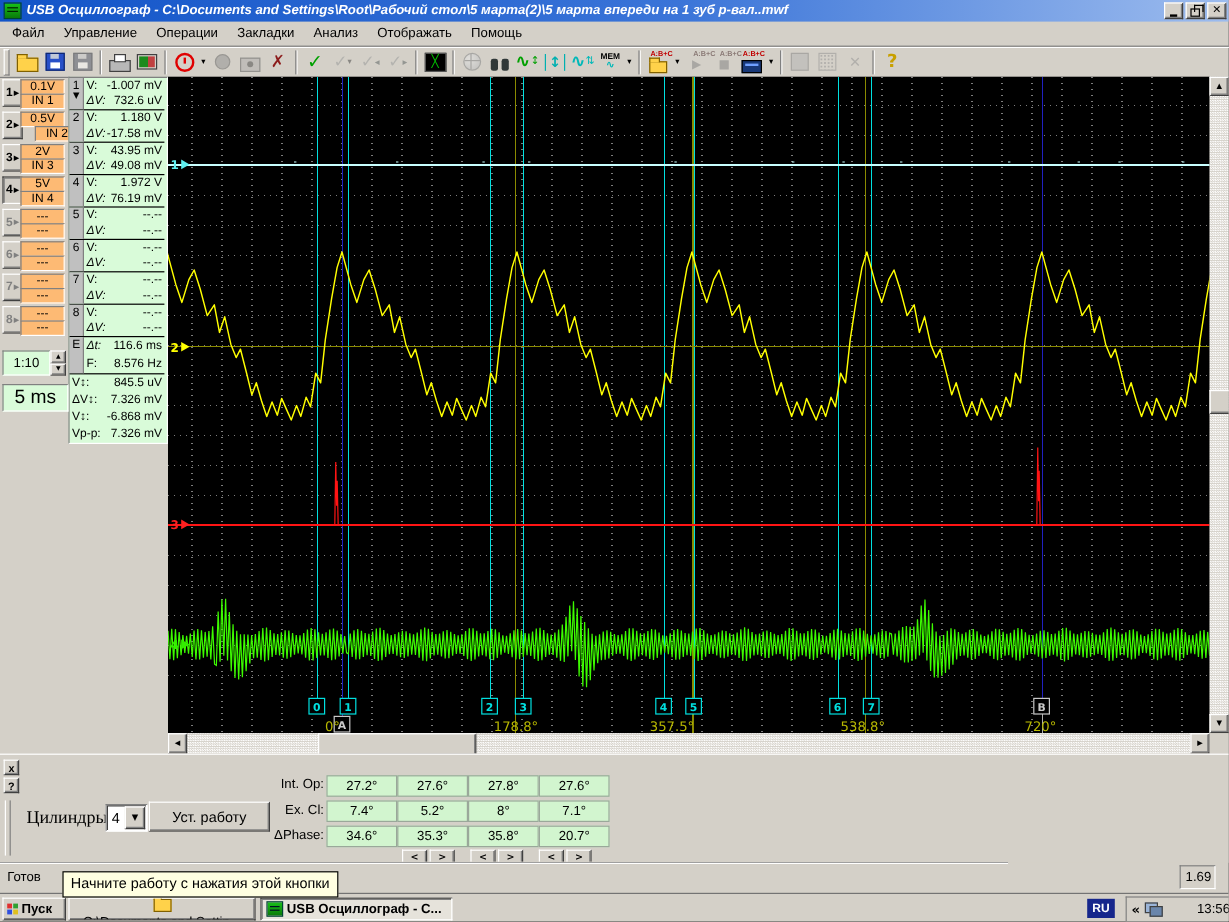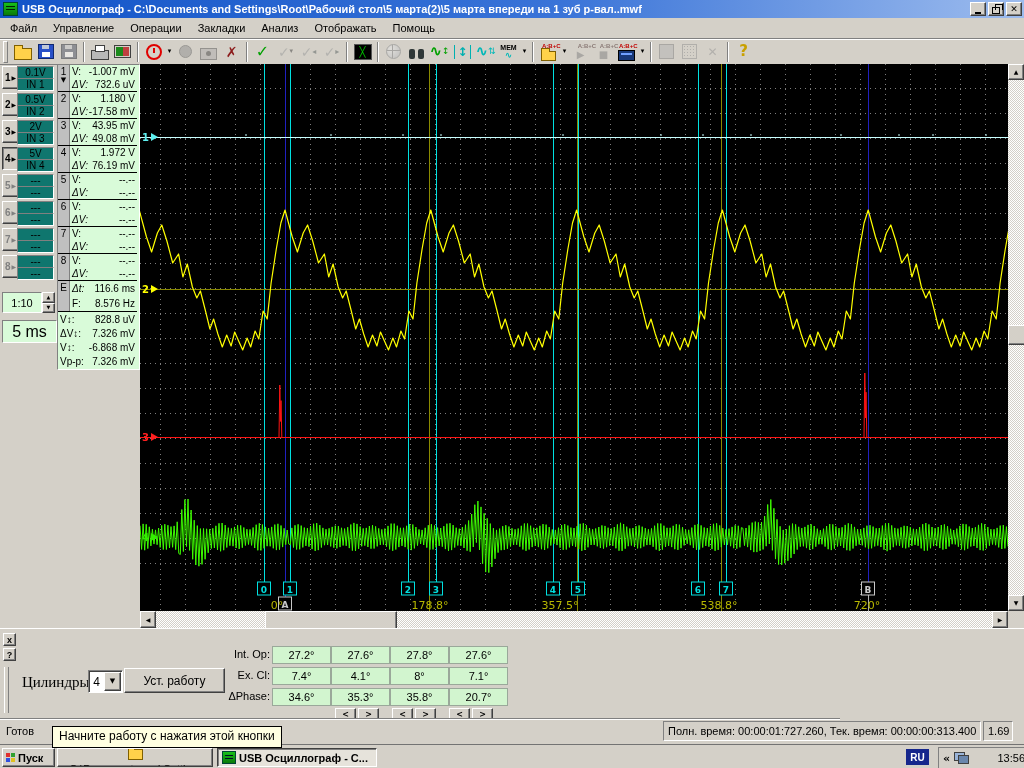--- a/index.html
+++ b/index.html
@@ -12,21 +12,21 @@
   .out{border:1px solid;border-color:#ffffff #404040 #404040 #ffffff;background:#d4d0c8;box-shadow:inset -1px -1px #808080;}
   .pressed{border:1px solid;border-color:#404040 #ffffff #ffffff #404040;background:#d0ccc4;box-shadow:inset 1px 1px #808080;}
 
   
   .titlebar{position:absolute;left:0;top:0;width:1024px;height:18px;
      background:linear-gradient(90deg,#1254c8 0%,#3a74d8 55%,#9dbcee 100%);
      display:flex;align-items:center;color:#fff;font-weight:bold;font-size:11px;}
   .app-icon{width:13px;height:12px;margin:0 4px 0 3px;background:linear-gradient(#18c018,#0a7a0a);
      border:1px solid #043; position:relative;}
   .app-icon:before{content:"";position:absolute;left:2px;top:3px;right:2px;height:1px;background:#002200;box-shadow:0 3px #002200;}
-  .title-text{flex:1;white-space:nowrap;overflow:hidden;}
+  .title-text{flex:1;white-space:nowrap;overflow:hidden;font-style:italic;}
   .tb-btns{display:flex;gap:2px;margin-right:2px;}
   .wbtn{width:16px;height:14px;padding:0;display:flex;align-items:center;justify-content:center;font-size:9px;}
   .g-min{width:6px;height:2px;background:#000;margin-top:7px;}
   .g-res{width:6px;height:5px;border:1px solid #000;position:relative;background:#d4d0c8;margin-top:2px;}
   .g-res:before{content:"";position:absolute;left:2px;top:-4px;width:6px;height:5px;border:1px solid #000;border-bottom:none;}
   .menubar{position:absolute;left:0;top:18px;width:1024px;height:20px;display:flex;align-items:center;padding-left:2px;border-bottom:1px solid #808080;box-shadow:0 1px #fff;}
   .mitem{padding:3px 8px;}
   .toolbar{position:absolute;left:0;top:39px;width:1024px;height:25px;display:flex;align-items:center;border-bottom:1px solid #808080;box-shadow:inset 0 1px #fff;padding-left:2px;}
   .tb-grip{width:3px;height:20px;border:1px solid;border-color:#fff #808080 #808080 #fff;margin:0 3px 0 1px;}
   .tb-sep{width:0;height:20px;border-left:1px solid #808080;border-right:1px solid #fff;margin:0 3px;}
@@ -63,21 +63,21 @@
   .abc-t{position:absolute;top:0;left:1px;font:bold 6px "Liberation Sans",sans-serif;color:#c00000;white-space:nowrap;}
   .k-disp{width:15px;height:9px;background:#183878;border:1px solid #000;position:relative;}
   .k-disp:after{content:"";position:absolute;left:2px;top:2px;right:2px;height:2px;background:#70a0ff;}
   .k-sq{width:13px;height:13px;background:#b4b4b4;border:1px solid #808080;}
   .k-sqd{width:13px;height:13px;border:1px solid #909090;background-image:radial-gradient(#909090 .8px,transparent .9px);background-size:3px 3px;}
 
   
   .ch-btn{position:absolute;left:2px;width:17px;height:23px;font:bold 10px "Liberation Sans",sans-serif;display:flex;align-items:center;justify-content:center;gap:1px;padding:0;}
   .ch-btn .sym{font-size:6px;}
   .ch-btn.dim{color:#808080;}
-  .ch-box{position:absolute;left:17px;width:35px;height:11px;background:#0f766e;border:1px solid;border-color:#808080 #fff #fff #808080;font-size:10px;display:flex;align-items:center;justify-content:center;}
+  .ch-box{position:absolute;left:17px;width:35px;height:11px;background:#fdba74;border:1px solid;border-color:#808080 #fff #fff #808080;font-size:10px;display:flex;align-items:center;justify-content:center;}
   .ratio-box{position:absolute;left:2px;top:292px;width:38px;height:19px;background:#d9fbd9;border:1px solid;border-color:#808080 #fff #fff #808080;display:flex;align-items:center;justify-content:center;font-size:11px;}
   .spin{position:absolute;left:42px;top:292px;width:13px;height:21px;display:flex;flex-direction:column;}
   .spin span{flex:1;font-size:5px;display:flex;align-items:center;justify-content:center;}
   .sweep-box{position:absolute;left:2px;top:320px;width:53px;height:21px;background:#d9fbd9;border:1px solid;border-color:#808080 #fff #fff #808080;display:flex;align-items:center;justify-content:center;font-size:16px;}
 
   
   .meas{position:absolute;left:57px;top:64px;width:81px;height:304px;background:#d9fbd9;border:1px solid;border-color:#808080 #fff #fff #808080;font-size:10px;}
   .meas-row{position:absolute;left:0;width:79px;display:flex;border-bottom:1px solid #000;}
   .mnum{width:11px;background:#c0c0c0;border-right:1px solid #808080;display:flex;flex-direction:column;align-items:center;font-size:10px;padding-top:1px;}
   .mnum .trig{font-size:7px;}
@@ -285,21 +285,21 @@
         <span>1</span>
         <span class="sym">▶</span>
       </button>
       <div class="ch-box" style="top:66px;">0.1V</div>
       <div class="ch-box" style="top:78px;">IN 1</div>
       <button class="ch-btn out" style="top:93px;">
         <span>2</span>
         <span class="sym">▶</span>
       </button>
       <div class="ch-box" style="top:93px;">0.5V</div>
-      <div class="ch-box" style="top:105px;">IN 2</div>
+      <div class="ch-box" style="top:105px;margin-left:12px;">IN 2</div>
       <button class="ch-btn out" style="top:120px;">
         <span>3</span>
         <span class="sym">▶</span>
       </button>
       <div class="ch-box" style="top:120px;">2V</div>
       <div class="ch-box" style="top:132px;">IN 3</div>
       <button class="ch-btn pressed" style="top:147px;">
         <span>4</span>
         <span class="sym">▶</span>
       </button>
@@ -460,21 +460,21 @@
             <span>116.6 ms</span>
           </div>
           <div class="mline">
             <span>F:</span>
             <span>8.576 Hz</span>
           </div>
         </div>
       </div>
       <div class="mcur" style="top:248px;">
         <span>V↕:</span>
-        <span>828.8 uV</span>
+        <span>845.5 uV</span>
       </div>
       <div class="mcur" style="top:262px;">
         <span class="it">ΔV↕:</span>
         <span>7.326 mV</span>
       </div>
       <div class="mcur" style="top:276px;">
         <span>V↕:</span>
         <span>-6.868 mV</span>
       </div>
       <div class="mcur" style="top:290px;">
@@ -573,40 +573,39 @@
     </div>
     <button class="setmark out">Уст. работу</button>
     <div id="phase-table">
         <div class="tlabel" style="left:224px;top:19px;">Int. Op:</div>
         <div class="tcell" style="left:272px;top:17px;">27.2°</div>
         <div class="tcell" style="left:331px;top:17px;">27.6°</div>
         <div class="tcell" style="left:390px;top:17px;">27.8°</div>
         <div class="tcell" style="left:449px;top:17px;">27.6°</div>
         <div class="tlabel" style="left:224px;top:40px;">Ex. Cl:</div>
         <div class="tcell" style="left:272px;top:38px;">7.4°</div>
-        <div class="tcell" style="left:331px;top:38px;">4.1°</div>
+        <div class="tcell" style="left:331px;top:38px;">5.2°</div>
         <div class="tcell" style="left:390px;top:38px;">8°</div>
         <div class="tcell" style="left:449px;top:38px;">7.1°</div>
         <div class="tlabel" style="left:224px;top:61px;">ΔPhase:</div>
         <div class="tcell" style="left:272px;top:59px;">34.6°</div>
         <div class="tcell" style="left:331px;top:59px;">35.3°</div>
         <div class="tcell" style="left:390px;top:59px;">35.8°</div>
         <div class="tcell" style="left:449px;top:59px;">20.7°</div>
         <button class="navb out sym" style="left:335px;top:79px;">&lt;</button>
         <button class="navb out sym" style="left:358px;top:79px;">&gt;</button>
         <button class="navb out sym" style="left:392px;top:79px;">&lt;</button>
         <button class="navb out sym" style="left:415px;top:79px;">&gt;</button>
         <button class="navb out sym" style="left:449px;top:79px;">&lt;</button>
         <button class="navb out sym" style="left:472px;top:79px;">&gt;</button>
       </div>
   </div>
 
   <div class="statusbar">
     <span class="abs" style="left:6px;top:7px;">Готов</span>
-    <span class="scell" style="left:663px;width:308px;">Полн. время: 00:00:01:727.260, Тек. время: 00:00:00:313.400</span>
     <span class="scell" style="left:983px;width:20px;">1.69</span>
   </div>
 
   <div class="tooltip">Начните работу с нажатия этой кнопки</div>
 
   <div class="taskbar">
     <button class="start out">
       <span class="wlogo">
         <i style="background:#e03030;"></i>
           <i style="background:#30a030;"></i>

